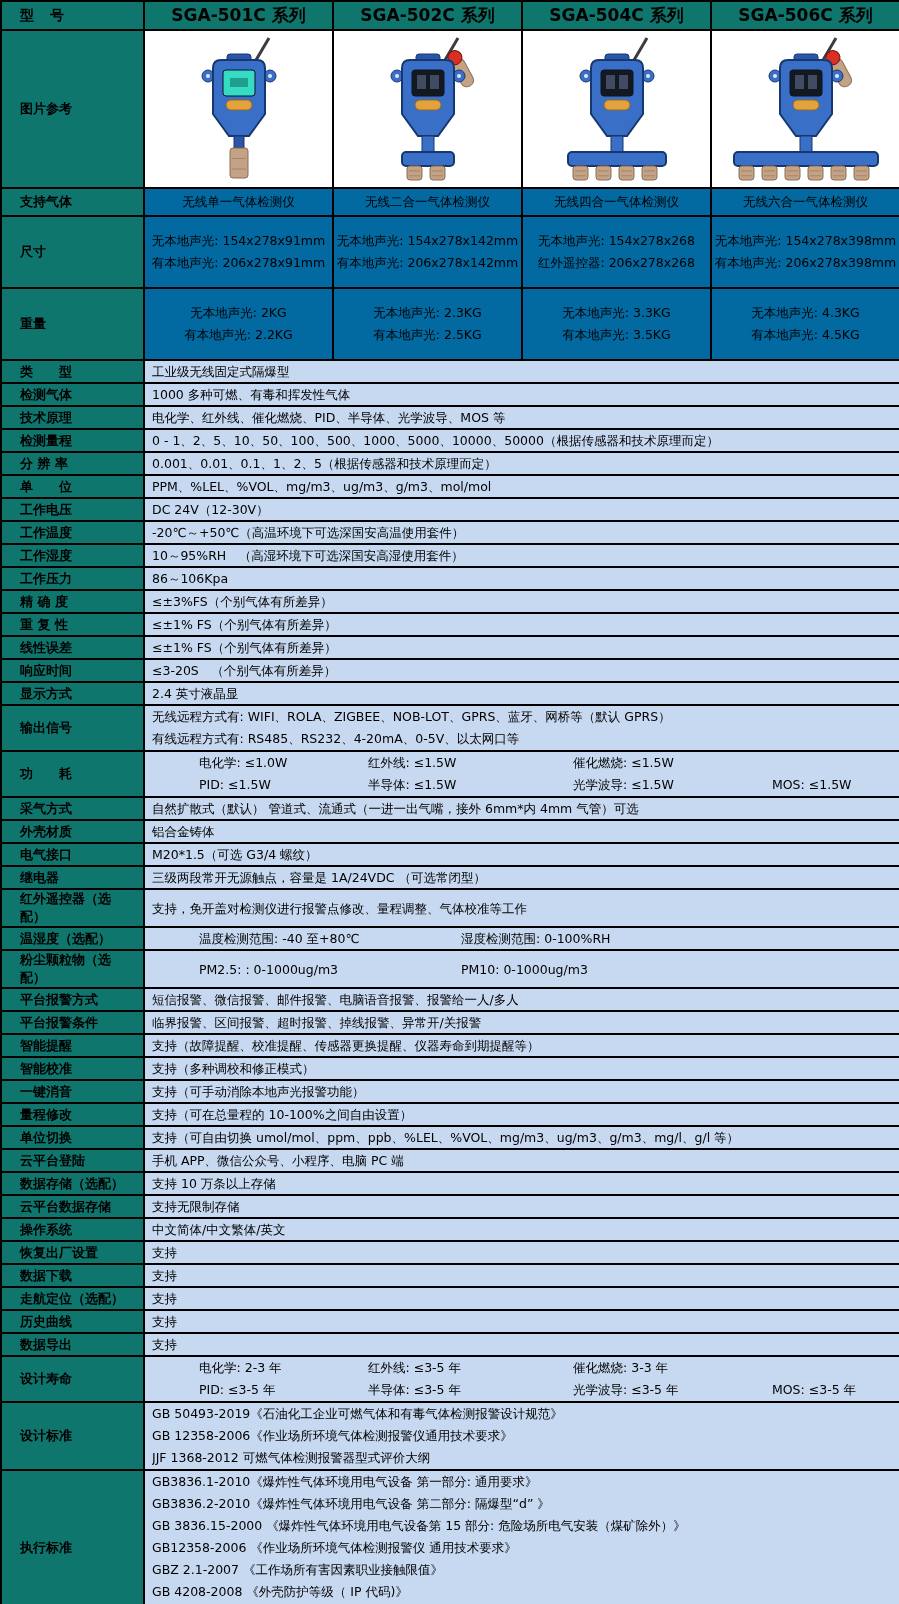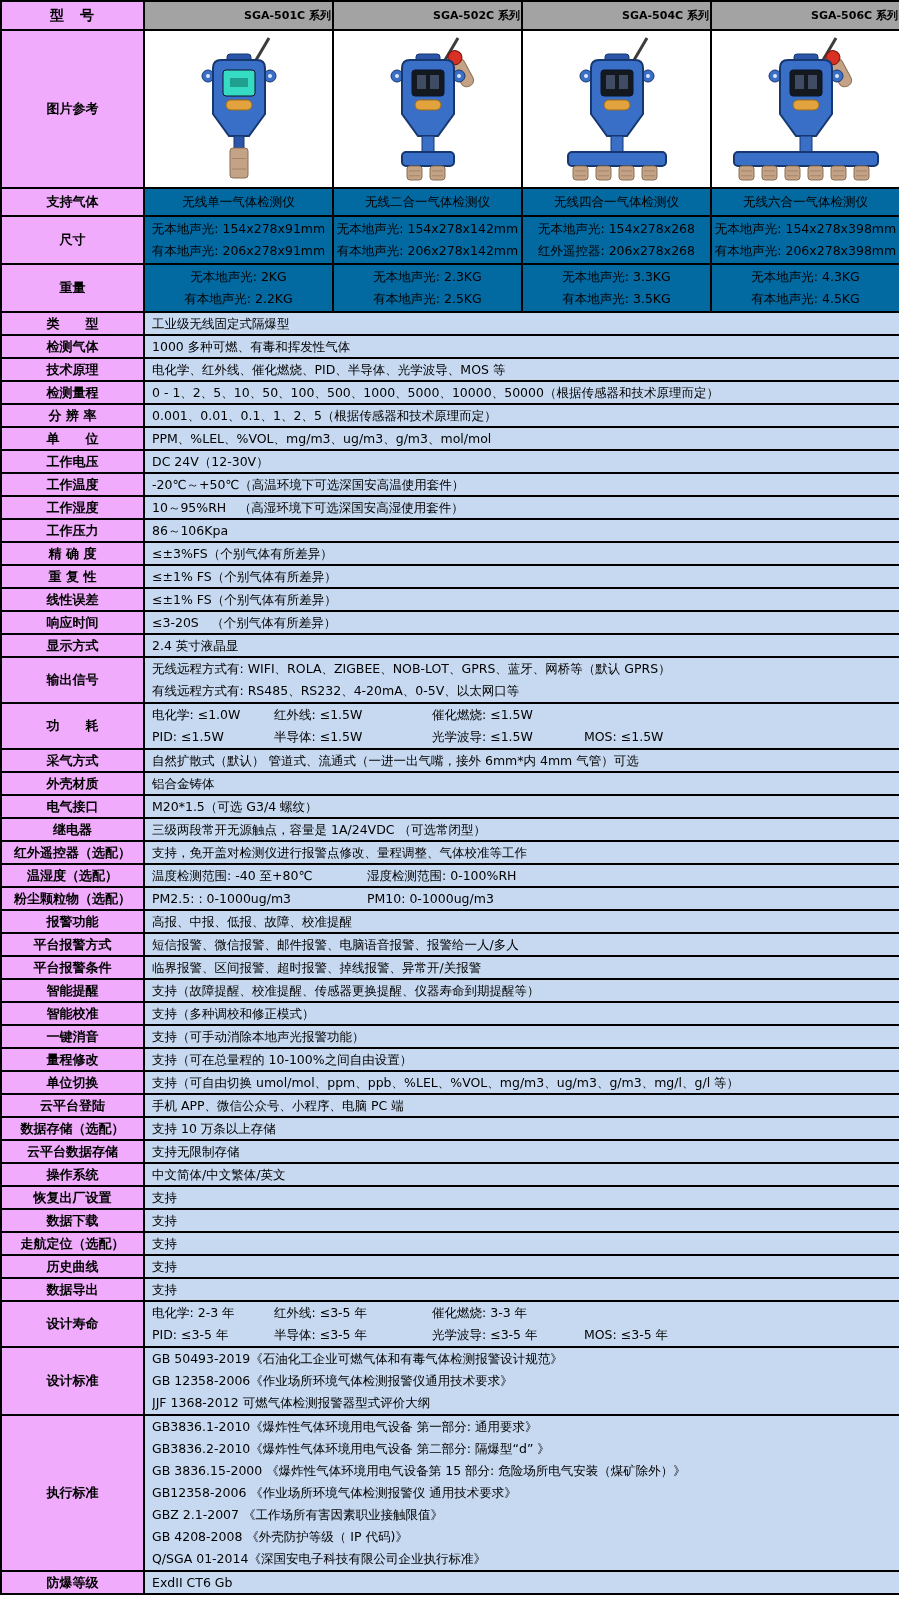--- a/index.html
+++ b/index.html
@@ -1,31 +1,31 @@
 <!DOCTYPE html>
 <html><head>
 <meta charset="utf-8">
 <style>
   html,body{margin:0;padding:0;background:#fff;font-family:"DejaVu Sans","Liberation Sans",sans-serif;}
   .wrap{width:899px;}
   table{border-collapse:collapse;width:899px;table-layout:fixed;}
   td{border:2px solid #000;overflow:hidden;color:#000;vertical-align:middle;}
-  .lbl{background:#f0abfc;font-weight:bold;text-align:center;font-size:13px;padding:0 1px;}
-  .mh{background:#a3a3a3;font-weight:bold;text-align:right;font-size:11px;height:25px;}
+  .lbl{background:#0f766e;font-weight:bold;font-size:13px;padding:0 18px;}
+  .mh{background:#0f766e;font-weight:bold;text-align:center;font-size:17px;height:25px;}
   .hdr .lbl{font-size:14px;letter-spacing:1px;}
   .pc{background:#ffffff;height:156px;text-align:center;vertical-align:middle;padding:0;}
   .dev{display:inline-block;}
   .mc{background:#0369a1;text-align:center;font-size:12.5px;}
   .sup td{height:24px;}
   .two .mc div{height:22px;line-height:22px;white-space:nowrap;overflow:hidden;}
-  .two .mc{padding:1px 0;}
+  .two .mc{padding:13px 0;}
   .cv{background:#c7d9f1;font-size:12.5px;padding:0 7px;text-align:left;}
   .ln{height:21px;line-height:21px;white-space:nowrap;overflow:hidden;}
   .multi .ln{height:22px;line-height:22px;}
-  .seg span{display:inline-block;white-space:nowrap;}
+  .seg span{display:inline-block;white-space:nowrap;margin-left:47px;}
 </style>
 </head>
 <body>
 
 <div class="wrap">
   <table>
     <colgroup>
       <col style="width:143px">
       <col style="width:189px">
       <col style="width:189px">
@@ -337,26 +337,20 @@
             <div class="ln seg"><span style="min-width:215px">温度检测范围: -40 至+80℃</span><span>湿度检测范围: 0-100%RH</span></div>
           </td>
         </tr>
         <tr class="spec">
           <td class="lbl">粉尘颗粒物（选配）</td>
           <td class="cv" colspan="4">
             <div class="ln seg"><span style="min-width:215px">PM2.5: : 0-1000ug/m3</span><span>PM10: 0-1000ug/m3</span></div>
           </td>
         </tr>
         <tr class="spec">
-          <td class="lbl">报警功能</td>
-          <td class="cv" colspan="4">
-            <div class="ln">高报、中报、低报、故障、校准提醒</div>
-          </td>
-        </tr>
-        <tr class="spec">
           <td class="lbl">平台报警方式</td>
           <td class="cv" colspan="4">
             <div class="ln">短信报警、微信报警、邮件报警、电脑语音报警、报警给一人/多人</div>
           </td>
         </tr>
         <tr class="spec">
           <td class="lbl">平台报警条件</td>
           <td class="cv" colspan="4">
             <div class="ln">临界报警、区间报警、超时报警、掉线报警、异常开/关报警</div>
           </td>

